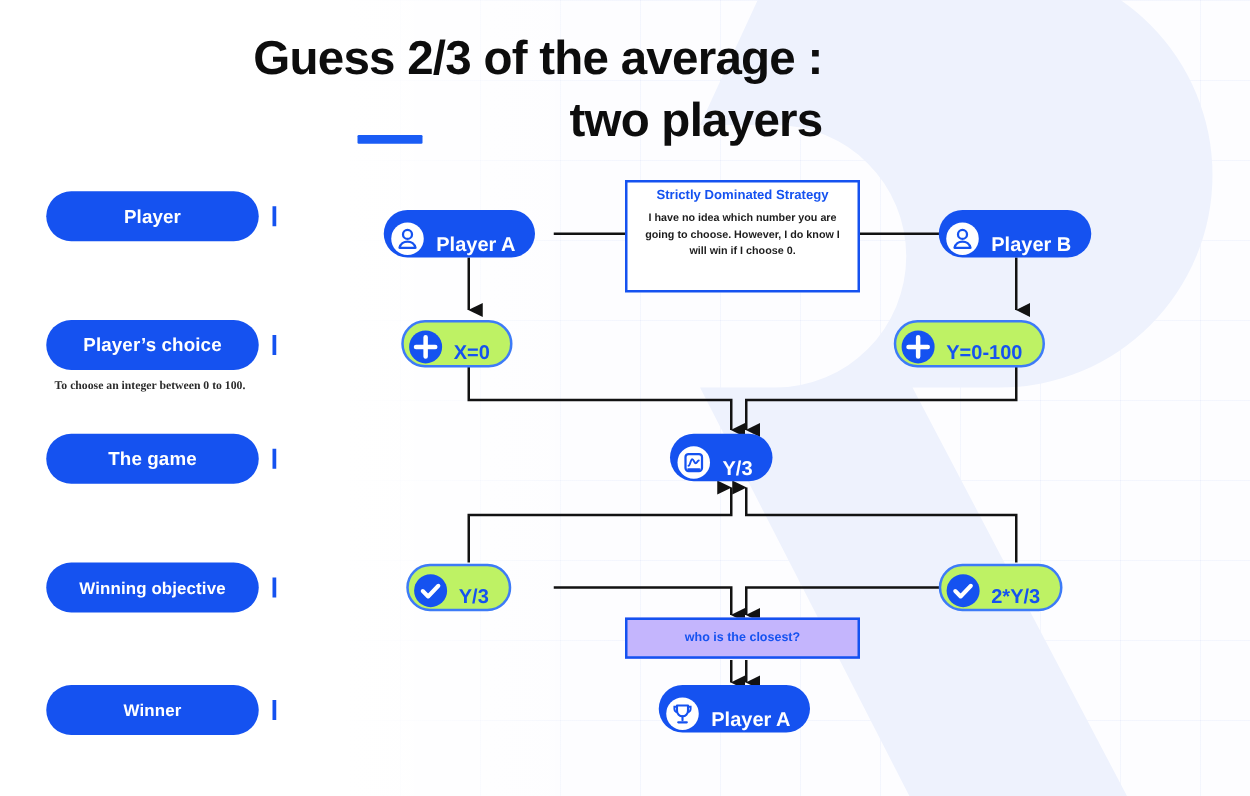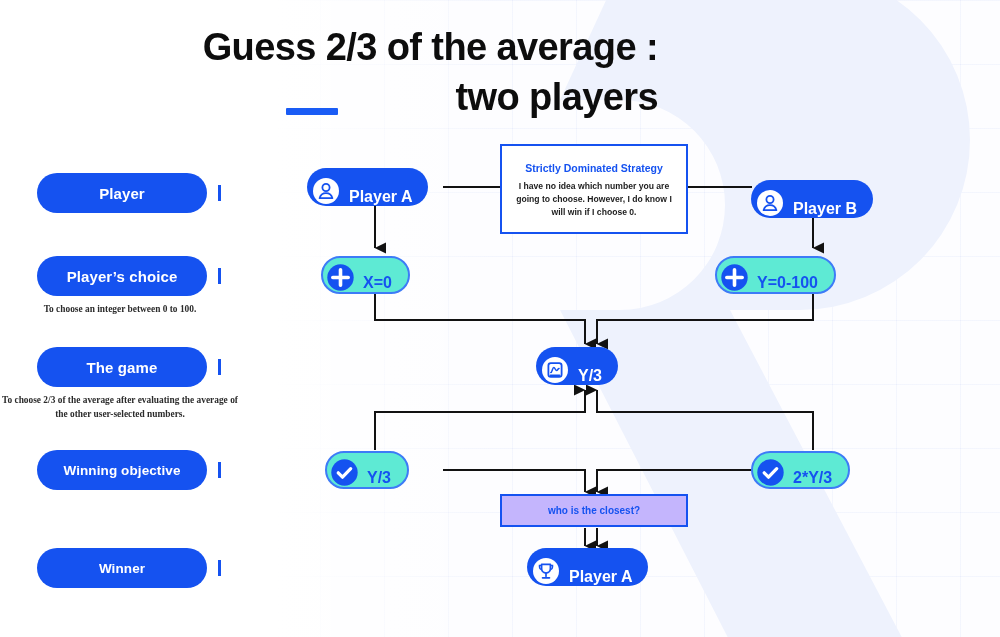--- a/index.html
+++ b/index.html
@@ -97,34 +97,34 @@
     font-size: 16px;
   }
   .node .ico {
     width: 30px; height: 30px;
     margin-left: 4px; margin-right: 8px;
     flex: 0 0 auto;
     display: flex; align-items: center; justify-content: center;
   }
   .node.filled { background: #1552f0; color: #ffffff; }
   .node.outline {
-    background: #5eead4;
+    background: #bef264;
     color: #1552f0;
     border: 2px solid #3d7bf7;
   }
   .node.outline .ico { margin-left: 2px; }
 
   
   #callout {
     position: absolute;
     left: 500px; top: 144px;
     width: 188px; height: 90px;
     background: #ffffff;
     border: 2px solid #1552f0;
-    padding: 16px 9px 0 9px;
+    padding: 4px 9px 0 9px;
     text-align: center;
   }
   #callout-title {
     color: #1552f0;
     font-size: 10.5px;
     font-weight: 800;
     margin-bottom: 6px;
   }
   #callout-body {
     color: #1c1c1c;
@@ -158,35 +158,34 @@
   <g fill="#eef2fd">
     <path d="M200 40 h180 a170 170 0 0 1 0 340 h-70 l210 400 h-175 L140 380 h60 a105 105 0 0 0 0 -210 h-60 z"></path>
   </g>
 </svg>
 <div id="bg-fade"></div>
 
 <div id="title">Guess 2/3 of the average :
 two players</div>
 <div id="title-underline"></div>
 
-<div class="rail-row" style="top:173px">
+<div class="rail-row" style="top:153px">
   <div class="rail-pill">Player</div>
   <div class="rail-tick"></div>
 </div>
 
 <div class="rail-row" style="top:256px">
   <div class="rail-pill">Player’s choice</div>
   <div class="rail-tick"></div>
   <div class="rail-caption">To choose an integer between 0 to 100.</div>
 </div>
 
 <div class="rail-row" style="top:347px">
   <div class="rail-pill">The game</div>
   <div class="rail-tick"></div>
-  <div class="rail-caption">To choose 2/3 of the average after evaluating the average of the other user-selected numbers.</div>
 </div>
 
 <div class="rail-row" style="top:450px">
   <div class="rail-pill small">Winning objective</div>
   <div class="rail-tick"></div>
 </div>
 
 <div class="rail-row" style="top:548px">
   <div class="rail-pill small">Winner</div>
   <div class="rail-tick"></div>
@@ -225,21 +224,21 @@
   <span class="ico">
     <svg width="28" height="28" viewBox="0 0 28 28">
       <circle cx="14" cy="14" r="13" fill="#ffffff"></circle>
       <circle cx="14" cy="10.5" r="3.6" fill="none" stroke="#1552f0" stroke-width="1.8"></circle>
       <path d="M7.6 21.2 a6.6 6.6 0 0 1 12.8 0 z" fill="none" stroke="#1552f0" stroke-width="1.8" stroke-linejoin="round"></path>
     </svg>
   </span>
   <span>Player A</span>
 </div>
 
-<div class="node filled" style="left:751px; top:180px">
+<div class="node filled" style="left:751px; top:168px">
   <span class="ico">
     <svg width="28" height="28" viewBox="0 0 28 28">
       <circle cx="14" cy="14" r="13" fill="#ffffff"></circle>
       <circle cx="14" cy="10.5" r="3.6" fill="none" stroke="#1552f0" stroke-width="1.8"></circle>
       <path d="M7.6 21.2 a6.6 6.6 0 0 1 12.8 0 z" fill="none" stroke="#1552f0" stroke-width="1.8" stroke-linejoin="round"></path>
     </svg>
   </span>
   <span>Player B</span>
 </div>
 

